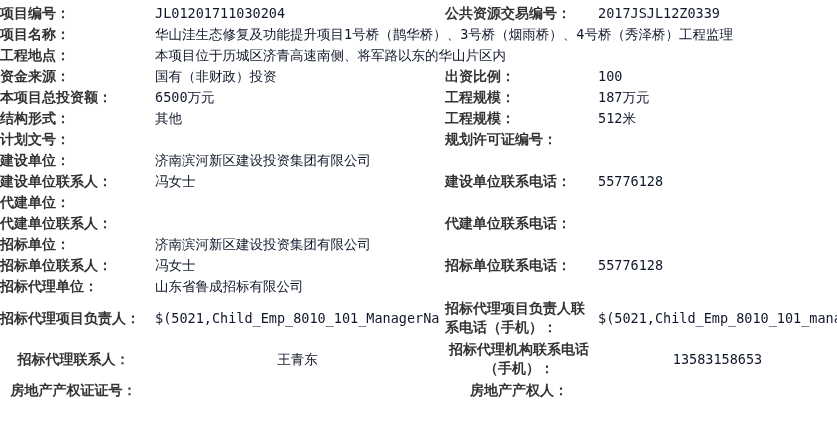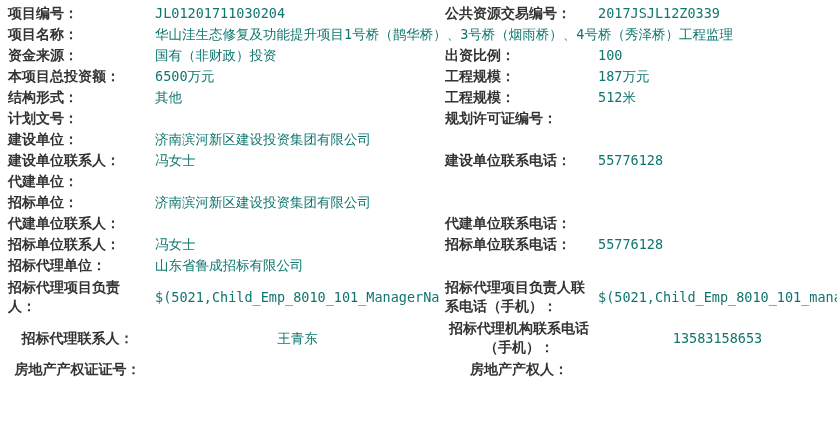--- a/index.html
+++ b/index.html
@@ -24,26 +24,26 @@
     line-height: 19px;
     overflow: hidden;
     white-space: normal;
   }
   td.l1, td.l2 {
     font-weight: bold;
     font-size: 14px;
     color: #333333;
     font-family: "Liberation Sans", "DejaVu Sans", sans-serif;
   }
-  td.l1 { padding-left: 8px; }
+  td.l1 { }
   td.l2 { padding-left: 5px; }
   td.v1, td.v2 {
     font-weight: normal;
     font-size: 13.5px;
-    color: #0f766e;
+    color: #0f172a;
     font-family: "DejaVu Sans Mono", "Liberation Mono", monospace;
   }
   td.v1 { padding-left: 8px; }
   td.v2 { padding-left: 5px; }
   tr.r-std  { height: 21px; }
   tr.r-tall { height: 42px; margin-top: 36px; }
   tr.r-mid  { height: 40px; text-align: center; }
   tr.r-last { height: 22px; text-align: center; }
 </style>
 </head>
@@ -60,20 +60,24 @@
     <tbody>
       <tr class="r-std">
         <td class="l1">项目编号：</td>
         <td class="v1">JL01201711030204</td>
         <td class="l2">公共资源交易编号：</td>
         <td class="v2">2017JSJL12Z0339</td>
       </tr>
       <tr class="r-std">
         <td class="l1">项目名称：</td>
         <td class="v1" colspan="3">华山洼生态修复及功能提升项目1号桥（鹊华桥）、3号桥（烟雨桥）、4号桥（秀泽桥）工程监理</td>
+      </tr>
+      <tr class="r-std">
+        <td class="l1">工程地点：</td>
+        <td class="v1" colspan="3">本项目位于历城区济青高速南侧、将军路以东的华山片区内</td>
       </tr>
       <tr class="r-std">
         <td class="l1">资金来源：</td>
         <td class="v1">国有（非财政）投资</td>
         <td class="l2">出资比例：</td>
         <td class="v2">100</td>
       </tr>
       <tr class="r-std">
         <td class="l1">本项目总投资额：</td>
         <td class="v1">6500万元</td>
@@ -100,28 +104,28 @@
         <td class="l1">建设单位联系人：</td>
         <td class="v1">冯女士</td>
         <td class="l2">建设单位联系电话：</td>
         <td class="v2">55776128</td>
       </tr>
       <tr class="r-std">
         <td class="l1">代建单位：</td>
         <td class="v1" colspan="3"></td>
       </tr>
       <tr class="r-std">
-        <td class="l1">招标单位：</td>
-        <td class="v1" colspan="3">济南滨河新区建设投资集团有限公司</td>
-      </tr>
-      <tr class="r-std">
         <td class="l1">代建单位联系人：</td>
         <td class="v1"></td>
         <td class="l2">代建单位联系电话：</td>
         <td class="v2"></td>
+      </tr>
+      <tr class="r-std">
+        <td class="l1">招标单位：</td>
+        <td class="v1" colspan="3">济南滨河新区建设投资集团有限公司</td>
       </tr>
       <tr class="r-std">
         <td class="l1">招标单位联系人：</td>
         <td class="v1">冯女士</td>
         <td class="l2">招标单位联系电话：</td>
         <td class="v2">55776128</td>
       </tr>
       <tr class="r-std">
         <td class="l1">招标代理单位：</td>
         <td class="v1" colspan="3">山东省鲁成招标有限公司</td>

